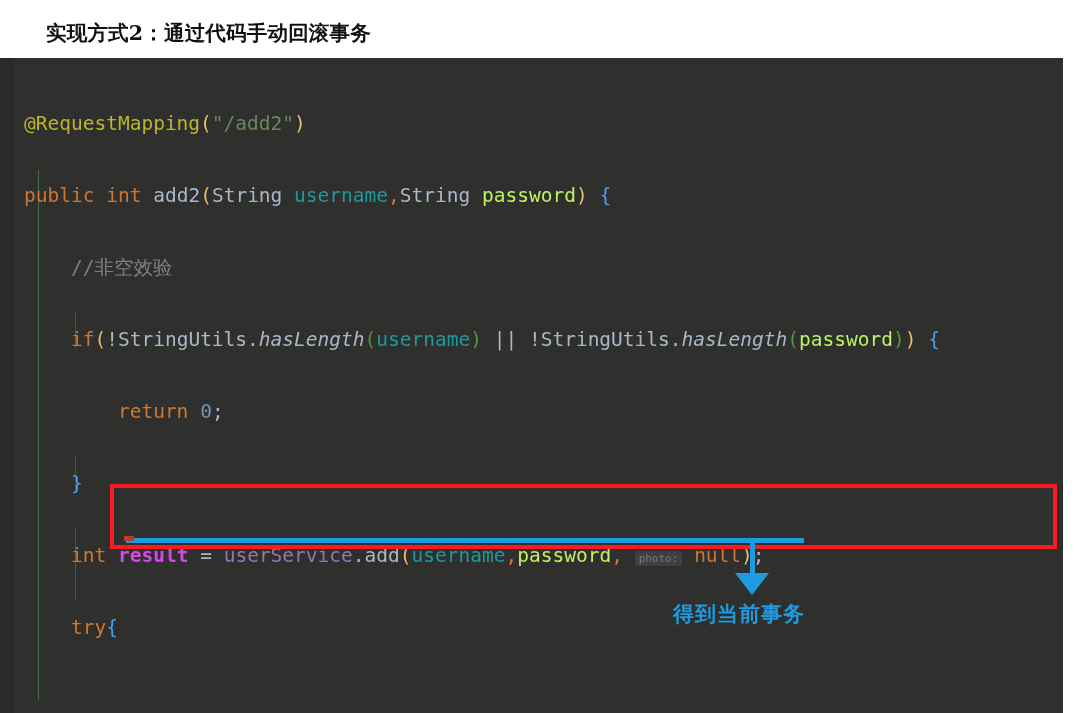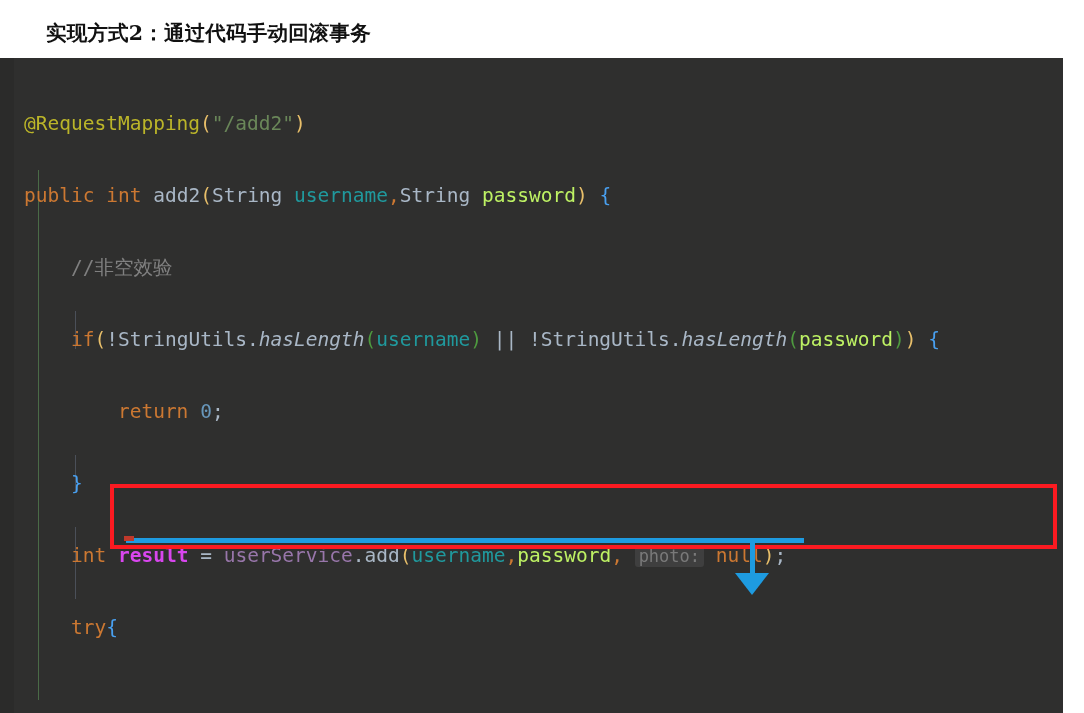--- a/index.html
+++ b/index.html
@@ -88,21 +88,21 @@
   .brkt-y   { color: #e8bf6a; }       
   .brkt-b   { color: #49a0f0; }       
   .brkt-g   { color: #4e9a3f; }       
   .op       { color: #a9b7c6; }
 
   .hint {
     background: #3f3f3f;
     color: #7a7a7a;
     border-radius: 3px;
     padding: 1px 4px;
-    font-size: 17px;
+    font-size: 11px;
   }
 
   
   .guide {
     position: absolute;
     width: 1px;
     background: #4b5059;
   }
   .guide.green {
     background: #4a6b47;
@@ -200,14 +200,15 @@
     </div>
 
     <div class="code-right-pad"></div>
   </div>
 
   <div class="red-box"></div>
   <div class="blue-underline"></div>
   <div class="blue-underline-cap"></div>
   <div class="arrow-stem"></div>
   <div class="arrow-head"></div>
+  <div class="anno-text">得到当前事务</div>
 
 </div>
 
 </body></html>

